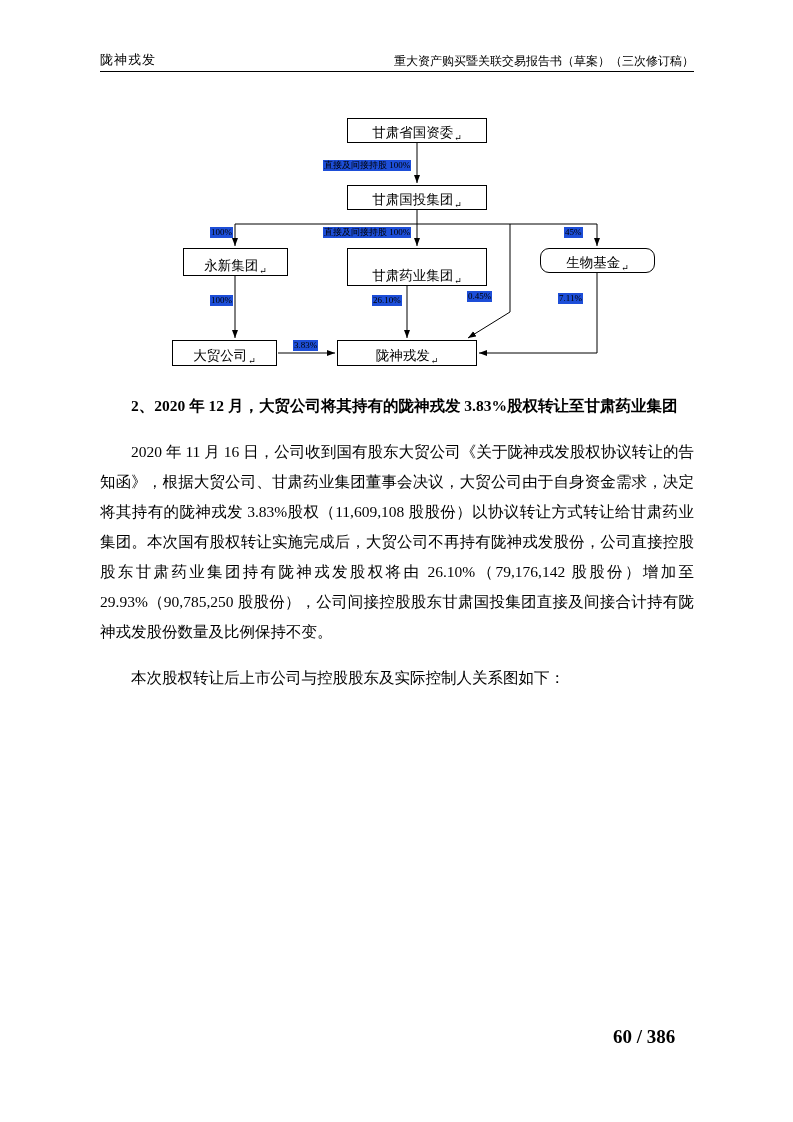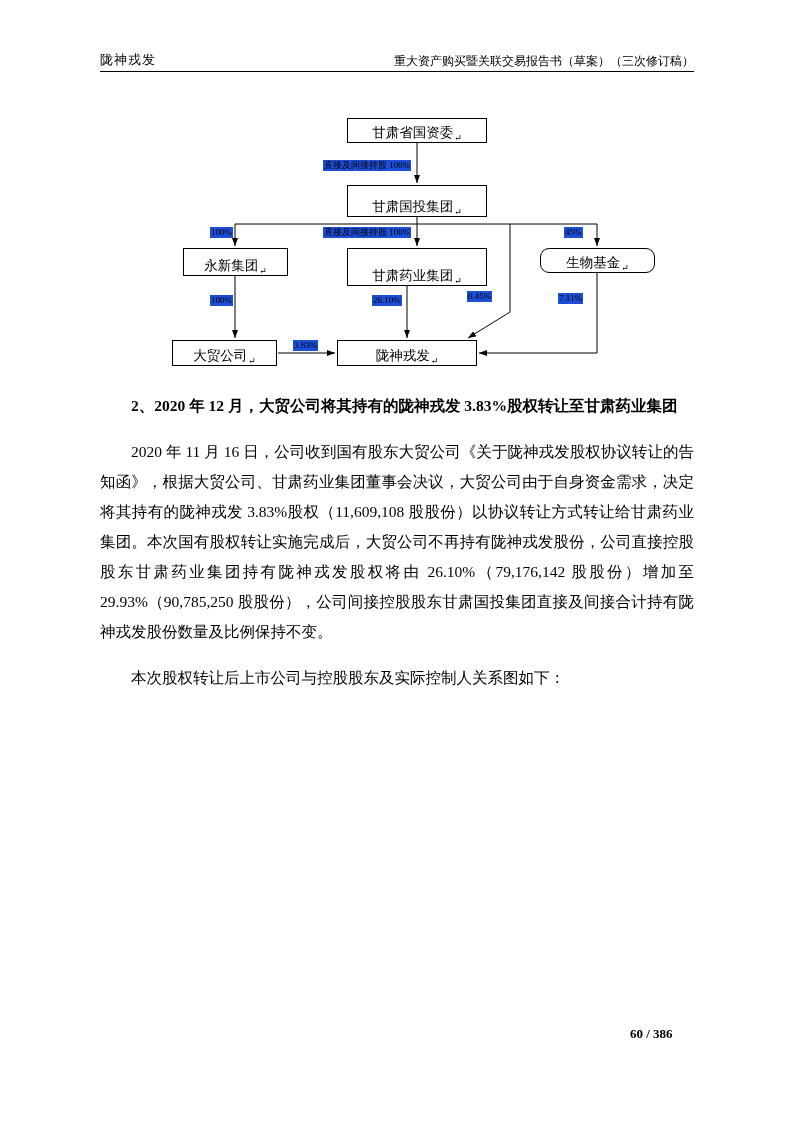--- a/index.html
+++ b/index.html
@@ -29,21 +29,21 @@
   }
 
   .body-text {
     position:absolute; left:100px; top:391px; width:594px;
     font-size:15.5px; line-height:30px; text-align:justify;
     text-justify:inter-ideograph;
   }
   .body-text p { text-indent:2em; margin-bottom:16px; }
   .heading { font-weight:bold; }
 
-  .footer-page { position:absolute; left:630px; top:1026px; font-size:13px; font-weight:bold; }
+  .footer-page { position:absolute; left:613px; top:1026px; font-size:19px; font-weight:bold; }
 </style>
 </head>
 <body>
 
 <div class="page">
 
   <div class="header-left">陇神戎发</div>
   <div class="header-right">重大资产购买暨关联交易报告书（草案）（三次修订稿）</div>
   <div class="header-rule"></div>
 
@@ -62,21 +62,21 @@
     <path d="M407,273 V338" stroke="#000" stroke-width="1" fill="none" marker-end="url(#arr)"></path>
     <path d="M510,224 V312 L468,338" stroke="#000" stroke-width="1" fill="none" marker-end="url(#arr)"></path>
     <path d="M597,273 V353 H479" stroke="#000" stroke-width="1" fill="none" marker-end="url(#arr)"></path>
     <path d="M278,353 H335" stroke="#000" stroke-width="1" fill="none" marker-end="url(#arr)"></path>
   </svg>
 
   <div class="node" style="left:347px; top:118px; width:140px; height:25px;">
     <span>甘肃省国资委</span>
       <span class="ret">↵</span>
   </div>
-  <div class="node" style="left:347px; top:185px; width:140px; height:32px;">
+  <div class="node" style="left:347px; top:185px; width:140px; height:25px;">
     <span>甘肃国投集团</span>
       <span class="ret">↵</span>
   </div>
   <div class="node" style="left:183px; top:248px; width:105px; height:28px;">
     <span>永新集团</span>
       <span class="ret">↵</span>
   </div>
   <div class="node" style="left:347px; top:248px; width:140px; height:38px;">
     <span>甘肃药业集团</span>
       <span class="ret">↵</span>

